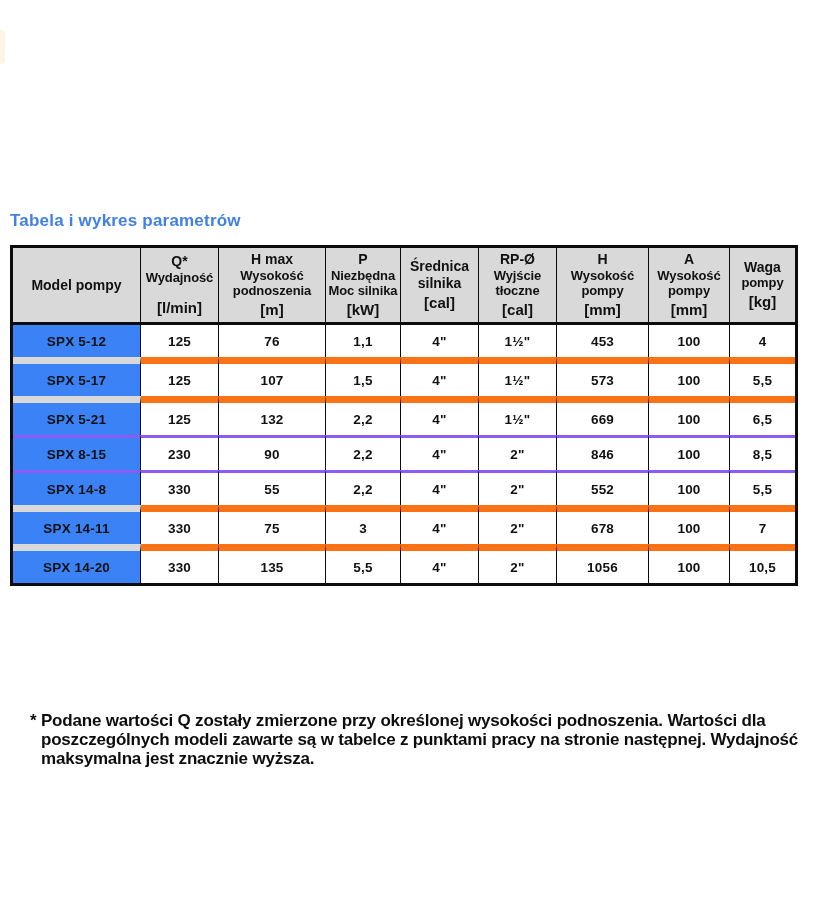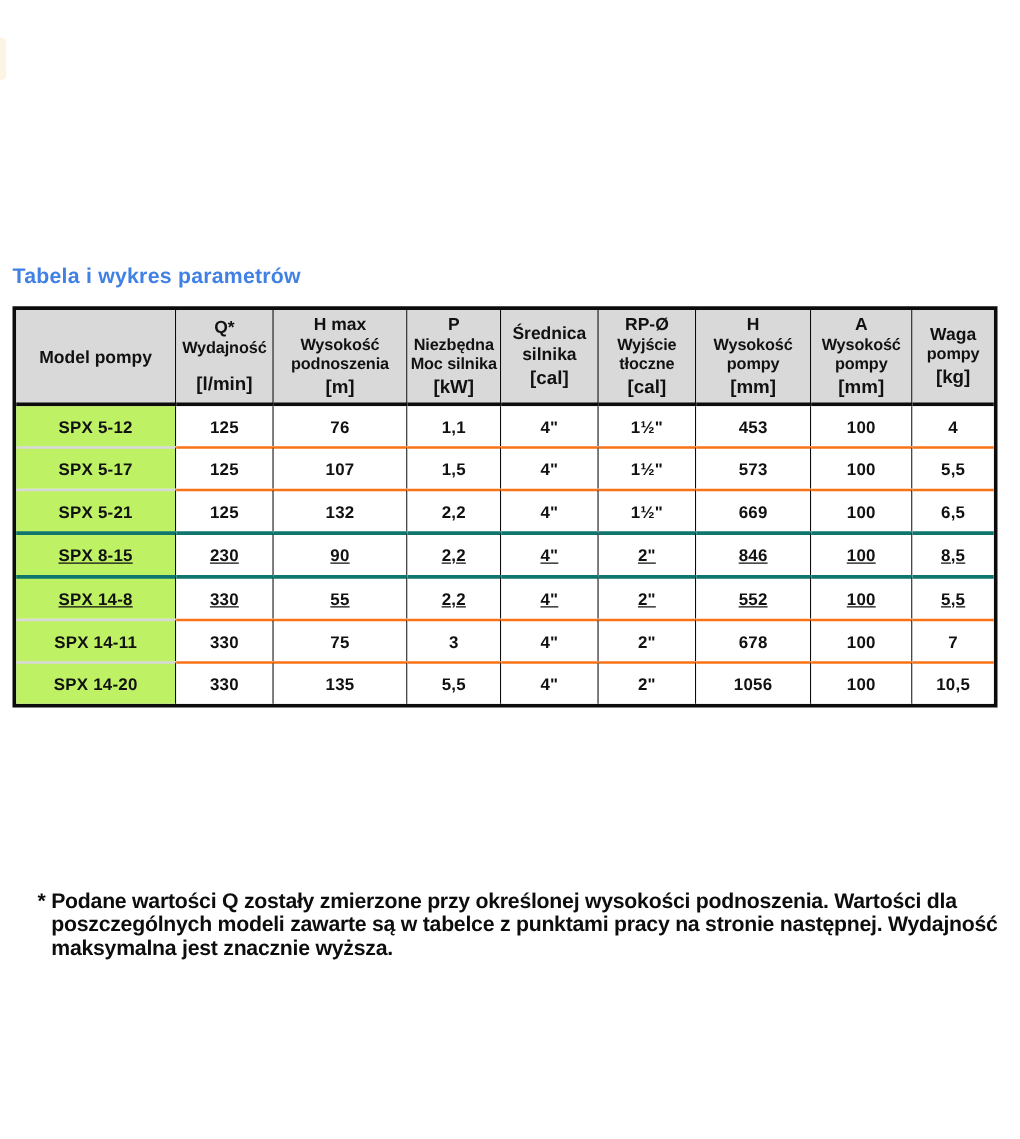--- a/index.html
+++ b/index.html
@@ -47,26 +47,26 @@
 
   .hwrap { display: flex; flex-direction: column; align-items: center; justify-content: center; padding: 3px 2px; }
   .hwrap .sym  { font-size: 14px; font-weight: bold; line-height: 1.18; }
   .hwrap .desc { font-size: 13px; font-weight: bold; line-height: 1.22; letter-spacing: -0.1px; }
   .hwrap .unit { font-size: 15px; font-weight: bold; line-height: 1.2; margin-top: 2px; }
   th.c0 .sym { font-size: 14px; line-height: 1.3; }
   th.c1 .unit { margin-top: 13px; }
   th.c4 .sym { line-height: 1.2; text-align: center; }
 
   .ptable tbody td { height: 32px; background: #fff; font-weight: bold; font-size: 13.5px; letter-spacing: .2px; }
-  .ptable tbody td.model { background: #bef264; }
-
-  tr.sep-thin td   { border-top: 2px solid #f97316; }
+  .ptable tbody td.model { background: #3b82f6; }
+
+  tr.sep-thin td   { border-top: 7px solid #f97316; }
   tr.sep-thin td.model { border-top-color: #d9d9d9; }
   tr.sep-medium td { border-top: 2px solid #0c0c0c; }
-  tr.sep-thick td  { border-top: 3px solid #0f766e; text-decoration: underline; }
+  tr.sep-thick td  { border-top: 3px solid #8b5cf6; }
 
   .footnote {
     position: absolute; left: 30px; top: 711px;
     width: 764px; margin: 0;
     font-size: 17px; font-weight: bold; letter-spacing: -0.2px;
     line-height: 19px; color: #0d0d0d;
     text-indent: -11px; padding-left: 11px;
   }
 </style>
 </head>

